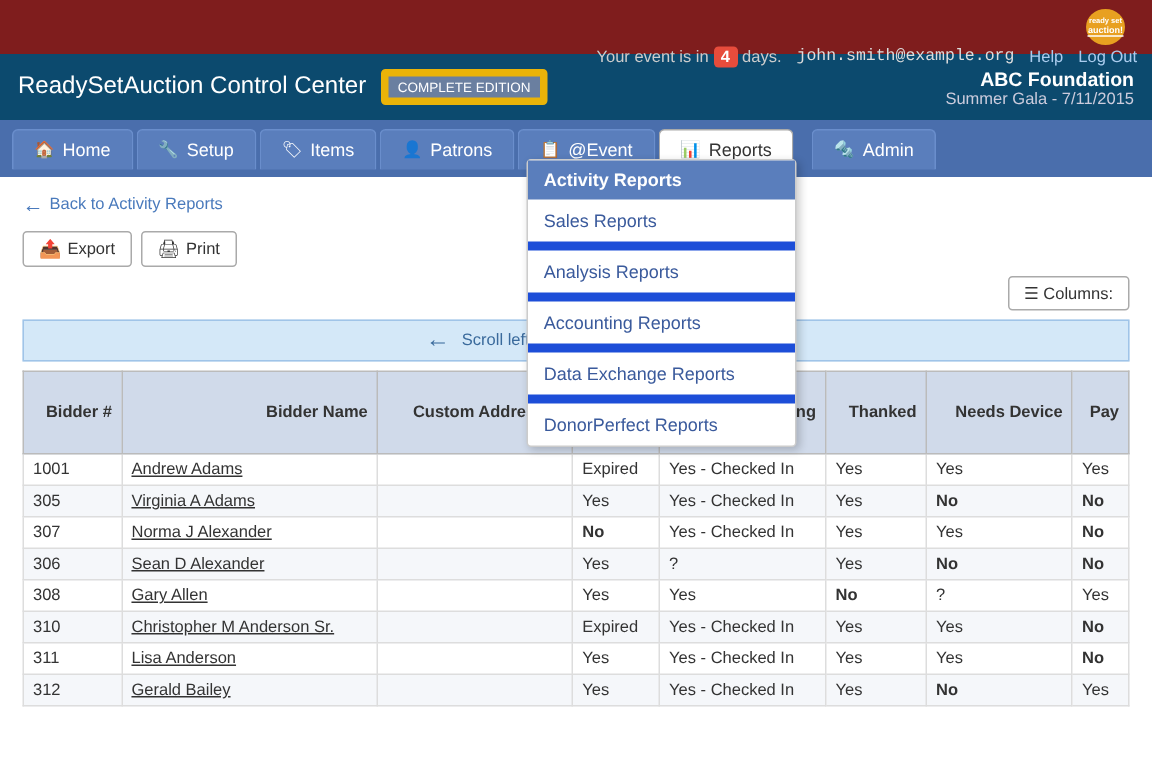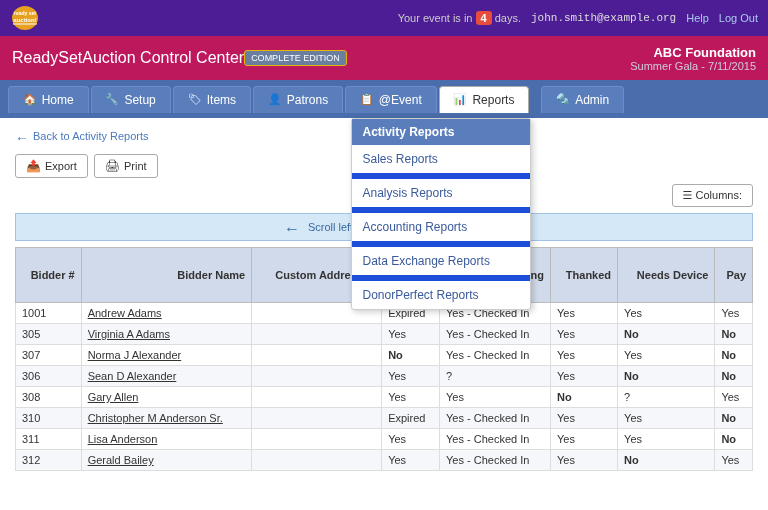--- a/index.html
+++ b/index.html
@@ -1,25 +1,26 @@
 <!DOCTYPE html>
 <html><head>
   <meta charset="utf-8">
   <style>
     * { margin: 0; padding: 0; box-sizing: border-box; }
     body { font-family: Arial, sans-serif; font-size: 12px; background: #e8e8e8; width: 768px; height: 510px; overflow: hidden; }
 
     
     #top-bar {
-      background: #4c1d95;
-      color: white;
-      display: flex;
-      align-items: center;
+      background: #7f1d1d;
+      color: white;
+      display: flex;
+      align-items: flex-end;
       padding: 4px 10px;
       height: 36px;
+      flex-direction: column;
     }
     #logo-area {
       display: flex;
       align-items: center;
     }
     #logo-icon {
       width: 30px;
       height: 28px;
       margin-right: 6px;
       display: inline-block;
@@ -37,38 +38,39 @@
     #event-countdown span.days-badge {
       background: #e74c3c;
       color: white;
       padding: 1px 5px;
       border-radius: 3px;
       font-weight: bold;
     }
 
     
     #header-bar {
-      background: #be185d;
+      background: #0c4a6e;
       display: flex;
       align-items: center;
       padding: 6px 12px;
       height: 44px;
     }
     #app-title {
       color: white;
       font-size: 16px;
       font-weight: normal;
     }
     #edition-badge {
       background: #6a7fa0;
       color: white;
       font-size: 9px;
       padding: 2px 6px;
       border-radius: 3px;
-      border: 1px solid #eab308;
+      margin-left: 10px;
+      border: 5px solid #eab308;
     }
     #org-info {
       margin-left: auto;
       text-align: right;
       color: white;
     }
     #org-name { font-weight: bold; font-size: 13px; }
     #org-event { font-size: 11px; color: #ccd; }
 
     
@@ -103,21 +105,21 @@
       margin-left: 10px;
     }
     .nav-icon { font-size: 11px; }
 
     
     #reports-dropdown {
       position: relative;
     }
     #dropdown-menu {
       position: absolute;
-      top: 32px;
+      top: 20px;
       right: 0;
       background: white;
       border: 1px solid #ccc;
       border-radius: 3px;
       width: 180px;
       z-index: 100;
       box-shadow: 2px 2px 6px rgba(0,0,0,0.2);
     }
     .dropdown-header {
       background: #5a7ebc;

